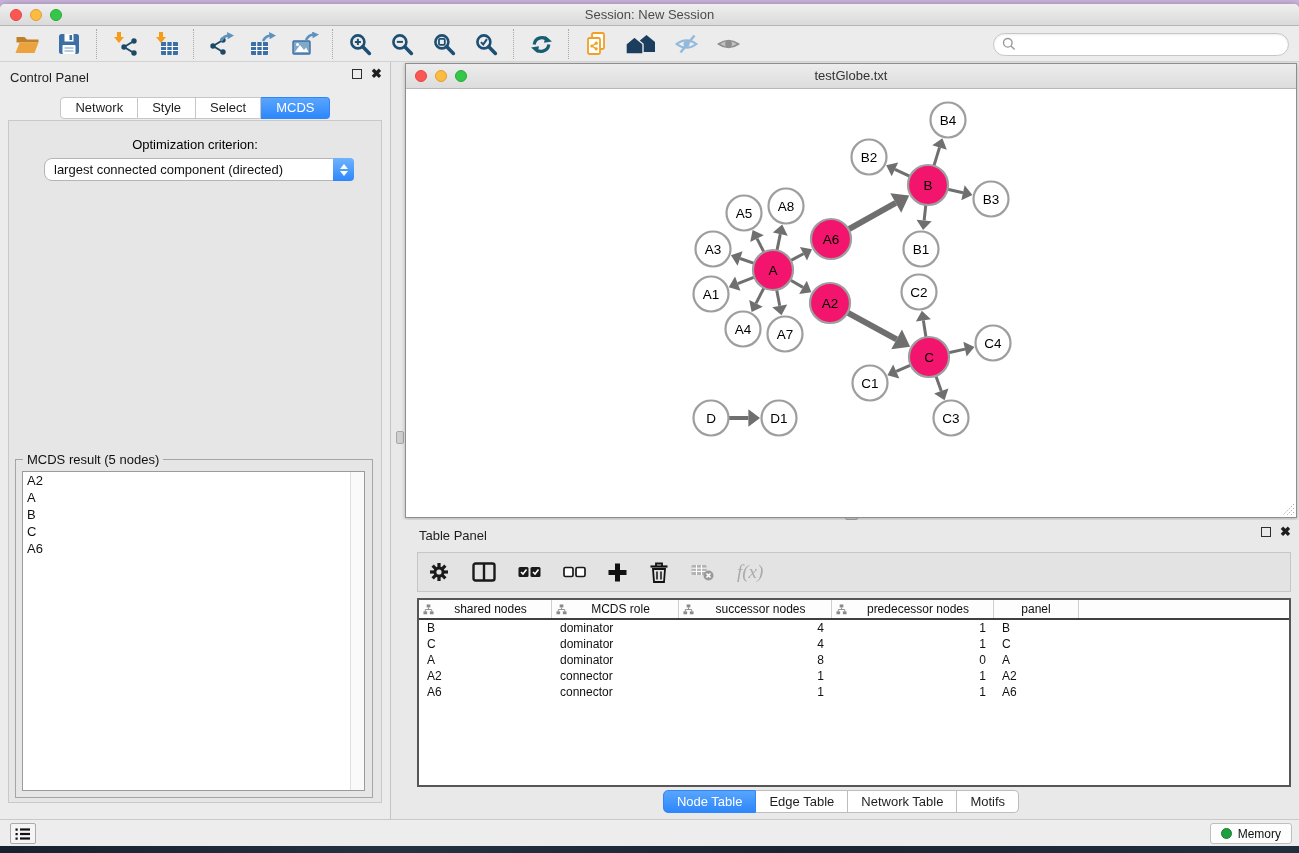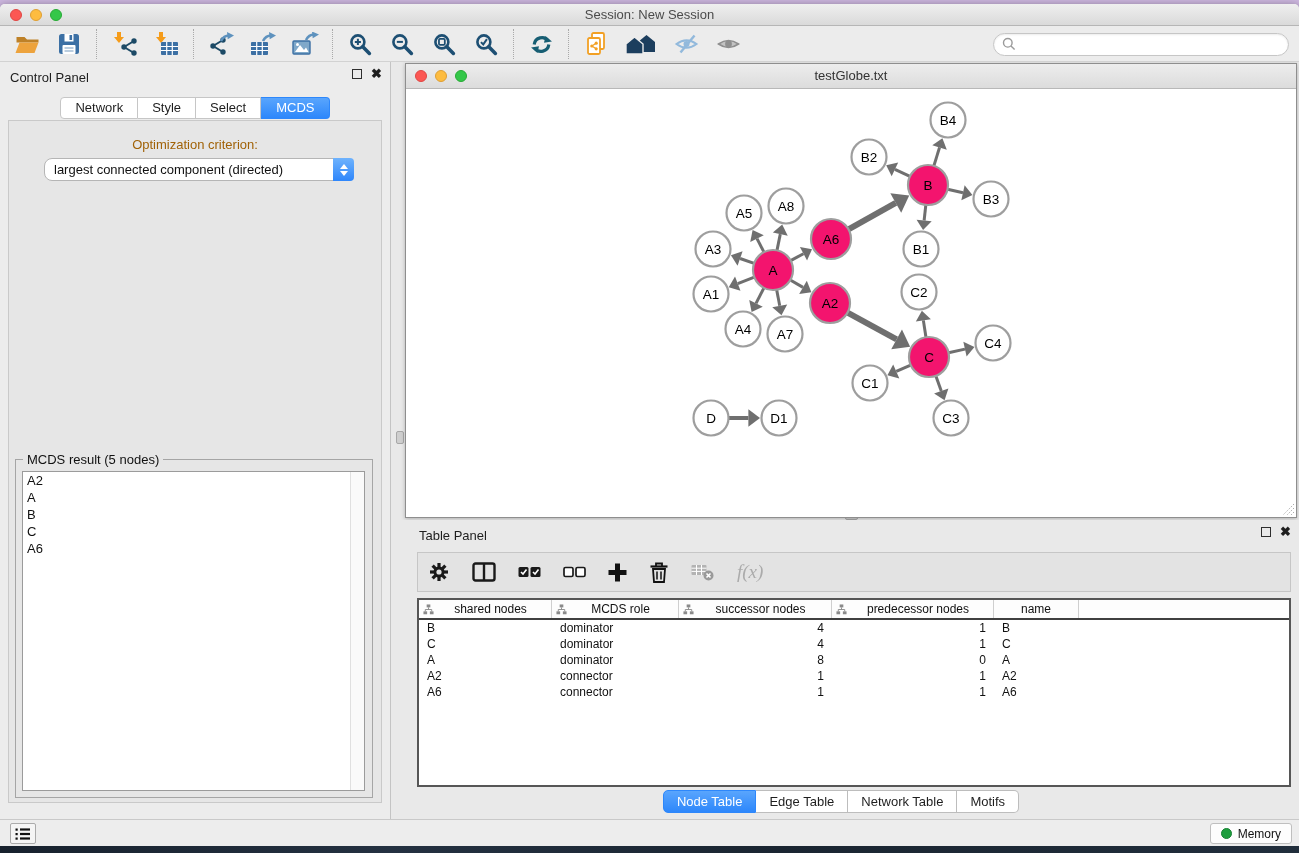--- a/index.html
+++ b/index.html
@@ -47,21 +47,21 @@
 
   .cp-tabs { display:flex; justify-content:center; margin-top:7px; }
   .cp-tab { height:22px; line-height:20px; padding:0 14px; background:#fff; font-size:13px;
       color:#1E1E1E; border:1px solid #C6C6C6; border-left:none; }
   .cp-tab:first-child { border-left:1px solid #C6C6C6; border-radius:4px 0 0 4px; }
   .cp-tab:last-child { border-radius:0 4px 4px 0; }
   .cp-tab.active { background:linear-gradient(#59A5FD,#2D87FB); color:#fff; border-color:#2D87FB;padding-left:15px; }
 
   .cp-body { position:absolute; left:8px; right:8px; top:58px; height:683px;
       background:#E6E6E6; border:1px solid #C9C9C9; }
-  .opt-label { text-align:center; margin-top:16px; font-size:13px; color:#a16207; }
+  .opt-label { text-align:center; margin-top:16px; font-size:13px; color:#000000; }
   .select { position:absolute; left:35px; right:27px; top:37px; height:23px; background:#fff;
       border:1px solid #B5B5B5; border-radius:8px; display:flex; align-items:center; }
   .select-text { flex:1; font-size:13px; color:#111; padding-left:9px; white-space:nowrap; }
   .select-stepper { width:21px; height:23px; margin:-1px; border-radius:0 4px 4px 0;
       background:linear-gradient(#6FB3FD,#2E86FB); display:flex; flex-direction:column;
       align-items:center; justify-content:center; gap:2px; }
   .chev { width:0; height:0; border-left:4px solid transparent; border-right:4px solid transparent; }
   .chev.up { border-bottom:5px solid #fff; }
   .chev.down { border-top:5px solid #fff; }
   .cp-buttons { position:absolute; top:71px; left:0; right:0; display:flex; justify-content:center; gap:14px; }
@@ -598,21 +598,21 @@
               <div class="th" style="width: 162px;">
                 <svg width="11" height="11" viewBox="0 0 12 12">
                   <rect x="4" y="0.5" width="4" height="3.2" fill="#8A8A8A"></rect>
                   <rect x="0.5" y="8" width="4" height="3.2" fill="#8A8A8A"></rect>
                   <rect x="7.5" y="8" width="4" height="3.2" fill="#8A8A8A"></rect>
                   <path d="M6 3.7v2.3M2.5 8V6h7v2" stroke="#8A8A8A" fill="none" stroke-width="1"></path>
                 </svg>
                 <span class="th-label">predecessor nodes</span>
               </div>
               <div class="th" style="width: 85px;">
-                <span class="th-label">name</span>
+                <span class="th-label">panel</span>
               </div>
             </div>
           <div class="tbody">
               <div class="tr">
                 <div class="td" style="width: 133px;">B</div>
                 <div class="td" style="width: 127px;">dominator</div>
                 <div class="td right" style="width: 153px;">4</div>
                 <div class="td right" style="width: 162px;">1</div>
                 <div class="td" style="width: 85px;">B</div>
               </div>

